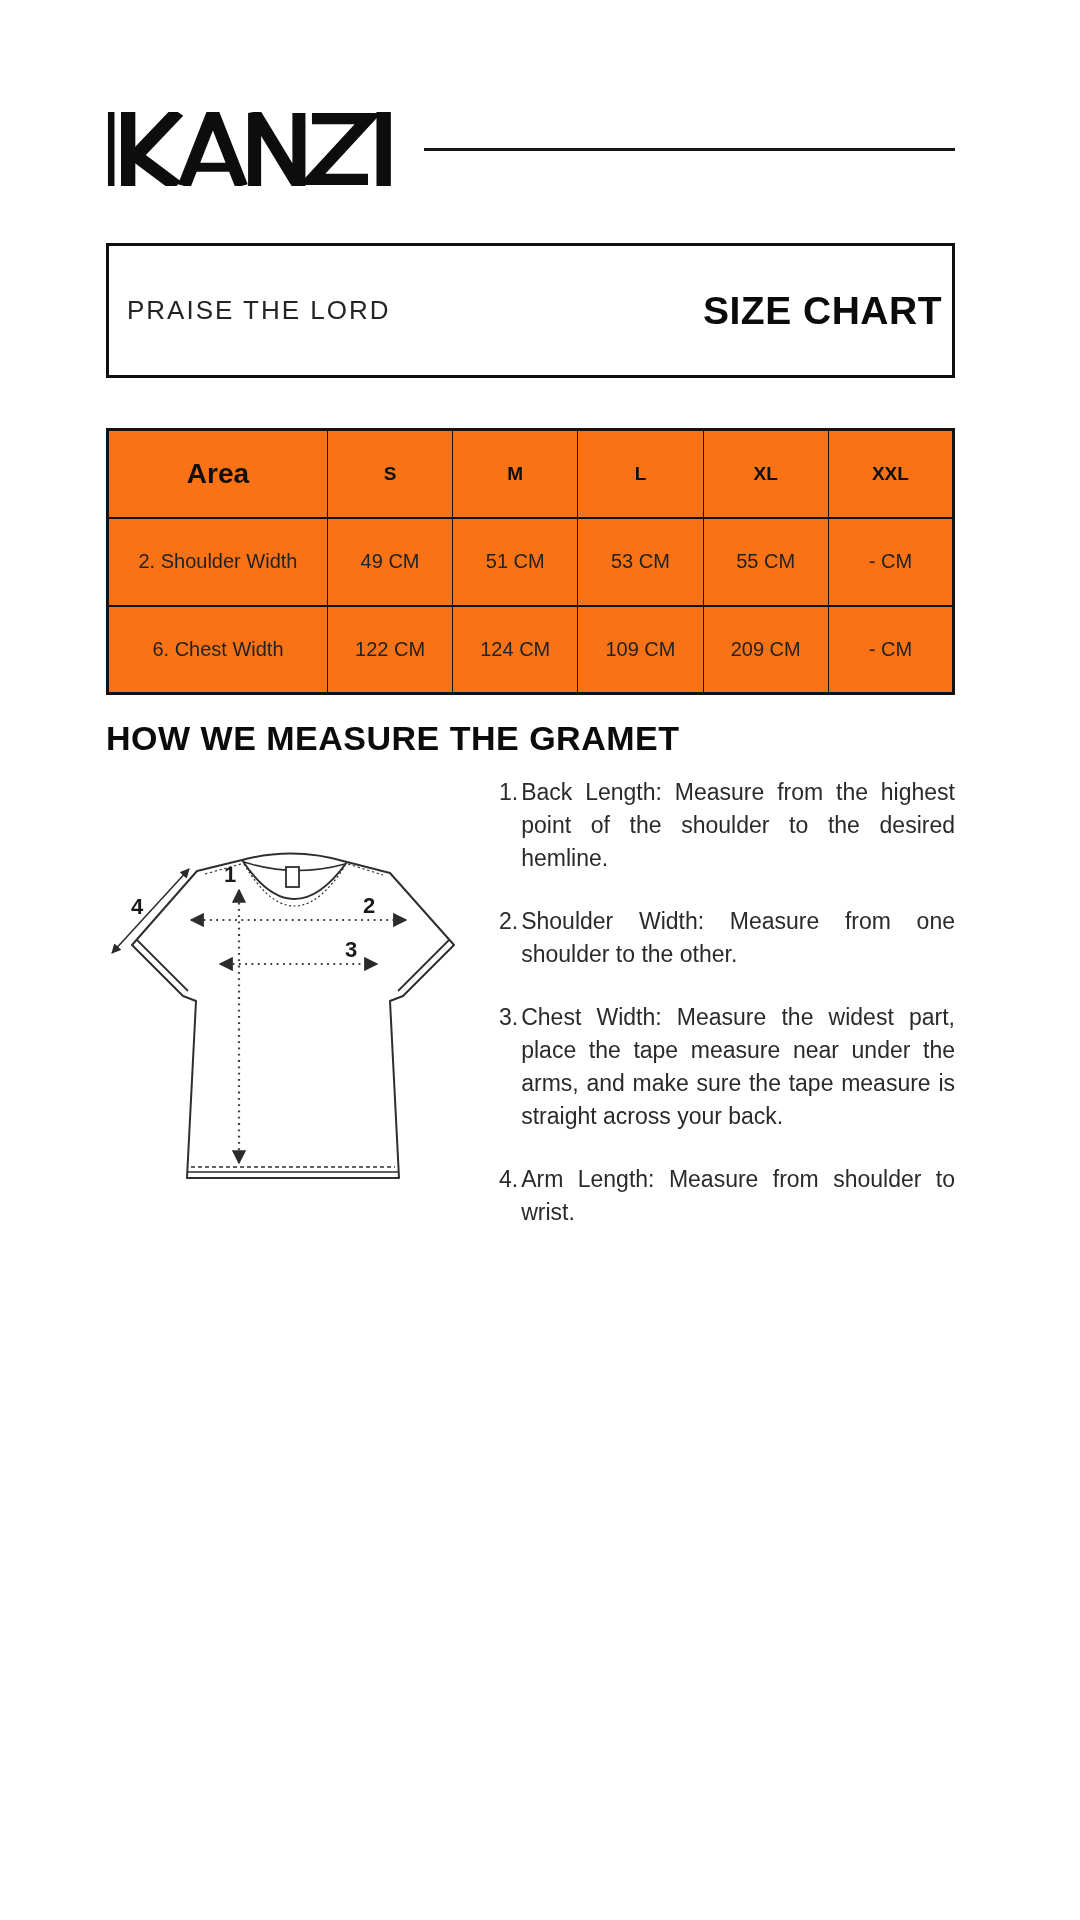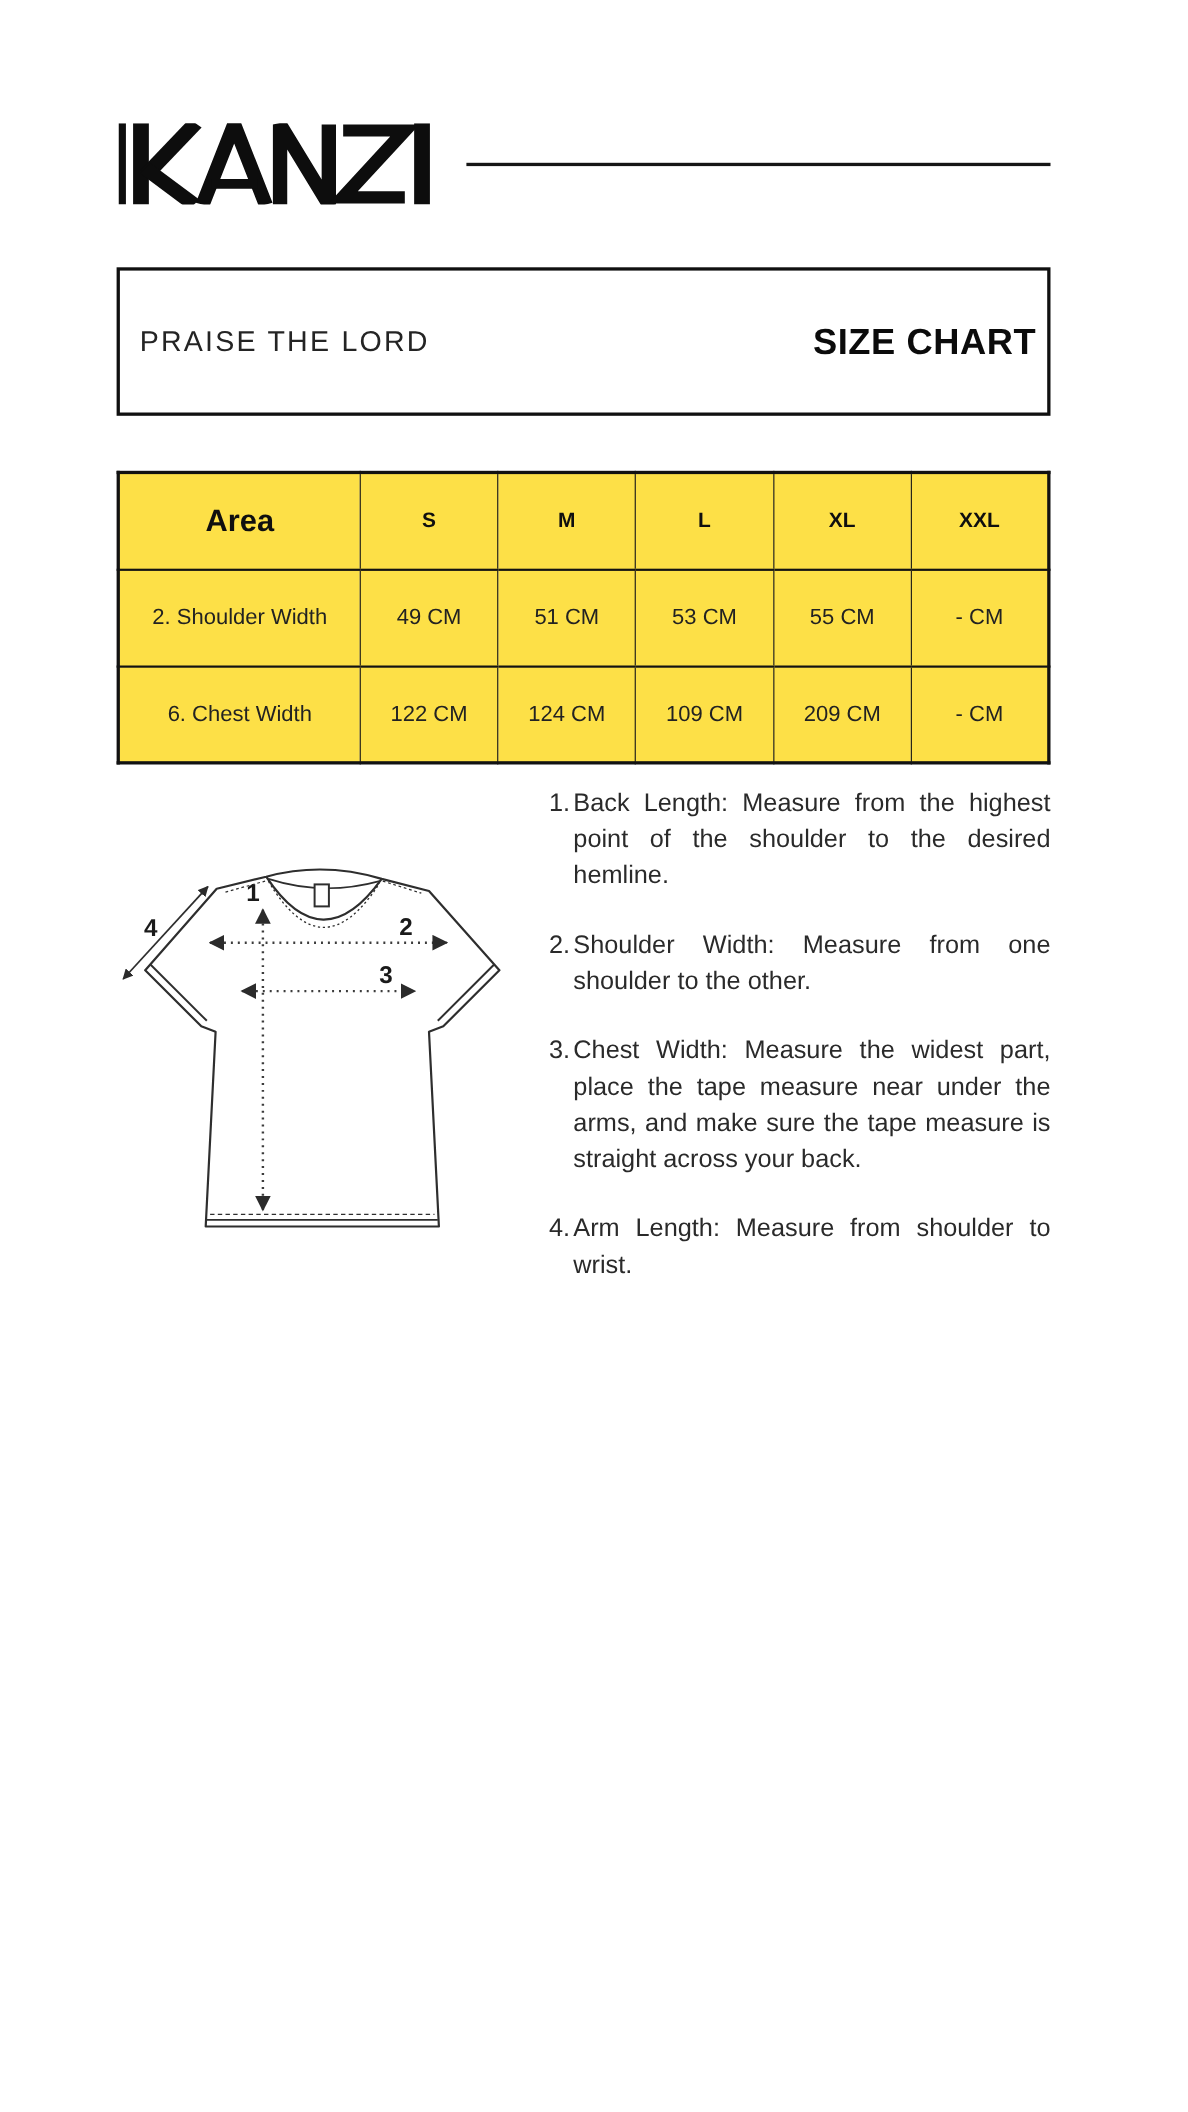--- a/index.html
+++ b/index.html
@@ -16,31 +16,31 @@
   .logo-svg { width:292px; height:74px; display:block; flex:0 0 auto; }
   .logo-line { flex:1 1 auto; height:3px; background:#161616; margin-left:26px; }
 
   
   .header-box {
     margin-top:57px; border:3px solid #101010; height:135px;
     display:flex; align-items:center; justify-content:space-between;
     padding:0 10px 0 18px;
   }
   .brand-subtitle { font-size:26px; letter-spacing:2px; font-weight:400; color:#242424; white-space:nowrap; }
-  .size-chart-title { font-size:33px; font-weight:800; letter-spacing:0.5px; color:#0b0b0b; white-space:nowrap; }
+  .size-chart-title { font-size:39px; font-weight:800; letter-spacing:0.5px; color:#0b0b0b; white-space:nowrap; }
 
   
   .size-table {
     margin-top:50px; width:100%; border-collapse:collapse; table-layout:fixed;
     border:3px solid #121212;
   }
   .size-table th, .size-table td {
     border-left:1.6px solid #121212; border-right:1.6px solid #121212;
     border-top:2.6px solid #121212; border-bottom:2.6px solid #121212;
-    text-align:center; vertical-align:middle; height:88px; background:#fde047;
+    text-align:center; vertical-align:middle; height:88px; background:#f97316;
   }
   .col-area { width:26%; } .col-size { width:14.8%; }
   .th-area { font-size:28px; font-weight:700; color:#0f0f0f; }
   .th-size { font-size:19px; font-weight:700; color:#0f0f0f; }
   .td-area { font-size:20px; color:#222222; }
   .td-val  { font-size:20px; color:#222222; }
 
   
   .measure-heading { margin-top:24px; font-size:34px; font-weight:800; letter-spacing:0.5px; color:#0b0b0b; }
   .measure-row { display:flex; align-items:flex-start; margin-top:18px; }
@@ -111,20 +111,21 @@
         <td class="td-area">6. Chest Width</td>
         <td class="td-val">122 CM</td>
         <td class="td-val">124 CM</td>
         <td class="td-val">109 CM</td>
         <td class="td-val">209 CM</td>
         <td class="td-val">- CM</td>
       </tr>
     </tbody>
   </table>
 
+  <h2 class="measure-heading">HOW WE MEASURE THE GRAMET</h2>
 
   <div class="measure-row">
 
     <div class="diagram">
       <svg viewBox="-14 22 372 348" role="img">
         <defs>
           <marker id="ah" viewBox="0 0 10 10" refX="9" refY="5" markerWidth="6.5" markerHeight="6.5" orient="auto-start-reverse">
             <path d="M0,0 L10,5 L0,10 Z" fill="#2b2b2b"></path>
           </marker>
           <marker id="ah-s" viewBox="0 0 10 10" refX="9" refY="5" markerWidth="6" markerHeight="6" orient="auto-start-reverse">

